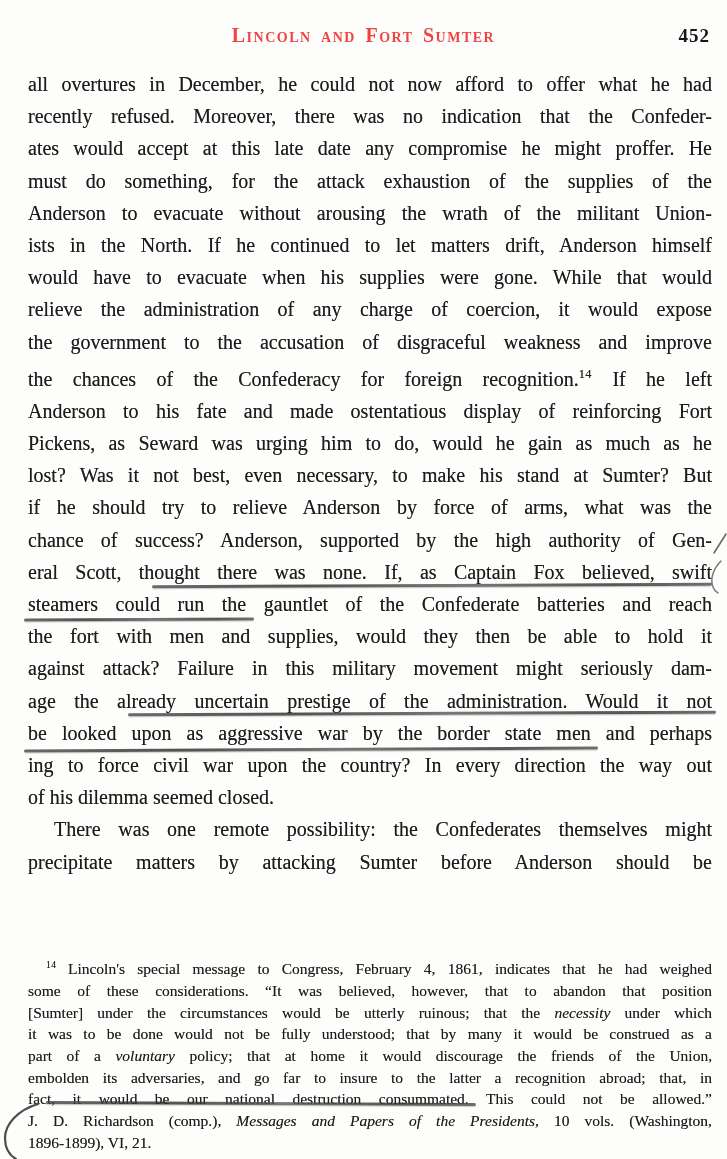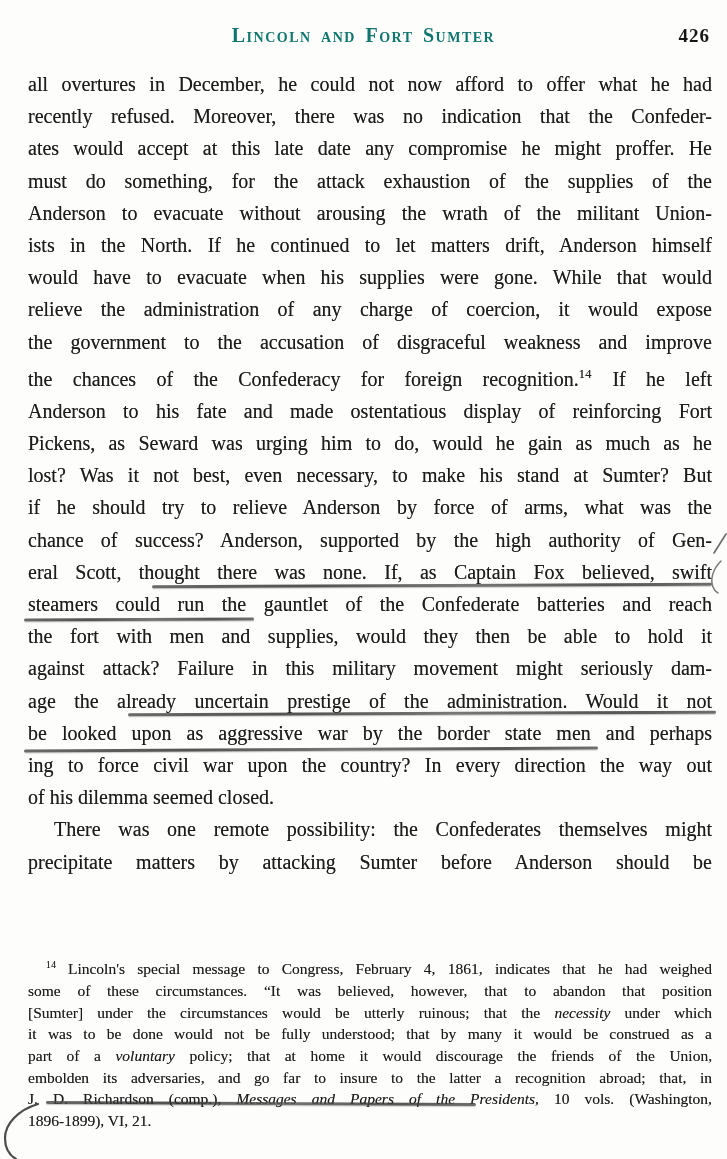--- a/index.html
+++ b/index.html
@@ -15,21 +15,21 @@
   .running-head{
     position:absolute;top:24px;left:0;width:727px;height:26px;
     text-align:center;
   }
   .head-title{
     font-variant:small-caps;
     font-weight:bold;
     font-size:20px;
     letter-spacing:1.5px;
     word-spacing:3px;
-    color:#0f766e;
+    color:#ef4444;
   }
   .page-number{
     position:absolute;right:17px;top:1px;
     font-size:19px;font-weight:bold;color:#161616;
     letter-spacing:1px;
   }
   
   .body-text{
     position:absolute;top:68px;left:28px;width:684px;
     font-size:20px;line-height:32.2px;
@@ -61,21 +61,21 @@
   }
   .pencil-svg{position:absolute;top:0;left:0;}
 </style>
 </head>
 <body>
 
 <div class="page">
 
   <div class="running-head">
     <span class="head-title">Lincoln and Fort Sumter</span>
-    <span class="page-number">426</span>
+    <span class="page-number">452</span>
   </div>
 
   <div class="body-text">
       <div class="tline"><span>all overtures in December, he could not now afford to offer what he had</span></div>
       <div class="tline"><span>recently refused. Moreover, there was no indication that the Confeder-</span></div>
       <div class="tline"><span>ates would accept at this late date any compromise he might proffer. He</span></div>
       <div class="tline"><span>must do something, for the attack exhaustion of the supplies of the</span></div>
       <div class="tline"><span>Anderson to evacuate without arousing the wrath of the militant Union-</span></div>
       <div class="tline"><span>ists in the North. If he continued to let matters drift, Anderson himself</span></div>
       <div class="tline"><span>would have to evacuate when his supplies were gone. While that would</span></div>
@@ -94,25 +94,26 @@
       <div class="tline"><span>age the already uncertain prestige of the administration. Would it not</span></div>
       <div class="tline"><span>be looked upon as aggressive war by the border state men and perhaps</span></div>
       <div class="tline"><span>ing to force civil war upon the country? In every direction the way out</span></div>
       <div class="tline last"><span>of his dilemma seemed closed.</span></div>
       <div class="tline indent"><span>There was one remote possibility: the Confederates themselves might</span></div>
       <div class="tline"><span>precipitate matters by attacking Sumter before Anderson should be</span></div>
     </div>
 
   <div class="footnote">
       <div class="tline indent"><span class="sup">14 </span><span>Lincoln's special message to Congress, February 4, 1861, indicates that he had weighed</span></div>
-      <div class="tline"><span>some of these circumstances. “It was believed, however, that to abandon that position</span></div>
+      <div class="tline"><span>some of these considerations. “It was believed, however, that to abandon that position</span></div>
       <div class="tline"><span>[Sumter] under the circumstances would be utterly ruinous; that the </span><span class="i">necessity</span><span> under which</span></div>
       <div class="tline"><span>it was to be done would not be fully understood; that by many it would be construed as a</span></div>
       <div class="tline"><span>part of a </span><span class="i">voluntary</span><span> policy; that at home it would discourage the friends of the Union,</span></div>
       <div class="tline"><span>embolden its adversaries, and go far to insure to the latter a recognition abroad; that, in</span></div>
+      <div class="tline"><span>fact, it would be our national destruction consummated. This could not be allowed.”</span></div>
       <div class="tline"><span>J. D. Richardson (comp.), </span><span class="i">Messages and Papers of the Presidents,</span><span> 10 vols. (Washington,</span></div>
       <div class="tline last"><span>1896-1899), VI, 21.</span></div>
     </div>
 
   <div class="annotation-layer">
     <svg class="pencil-svg" width="727" height="1159" viewBox="0 0 727 1159">
       <path d="M 714,553 L 726,534" fill="none" stroke="#6a6a6a" stroke-width="1.6" stroke-linecap="round"></path>
       <path d="M 721,561 C 713,569 710,579 713,587 C 714,590 716,592 718,593" fill="none" stroke="#7a7a7a" stroke-width="1.5" stroke-linecap="round"></path>
       <path d="M 38,1104 C 18,1110 5,1124 5,1138 C 5,1148 9,1155 16,1159" fill="none" stroke="#4c4c4c" stroke-width="2.2" stroke-linecap="round"></path>
     </svg>

